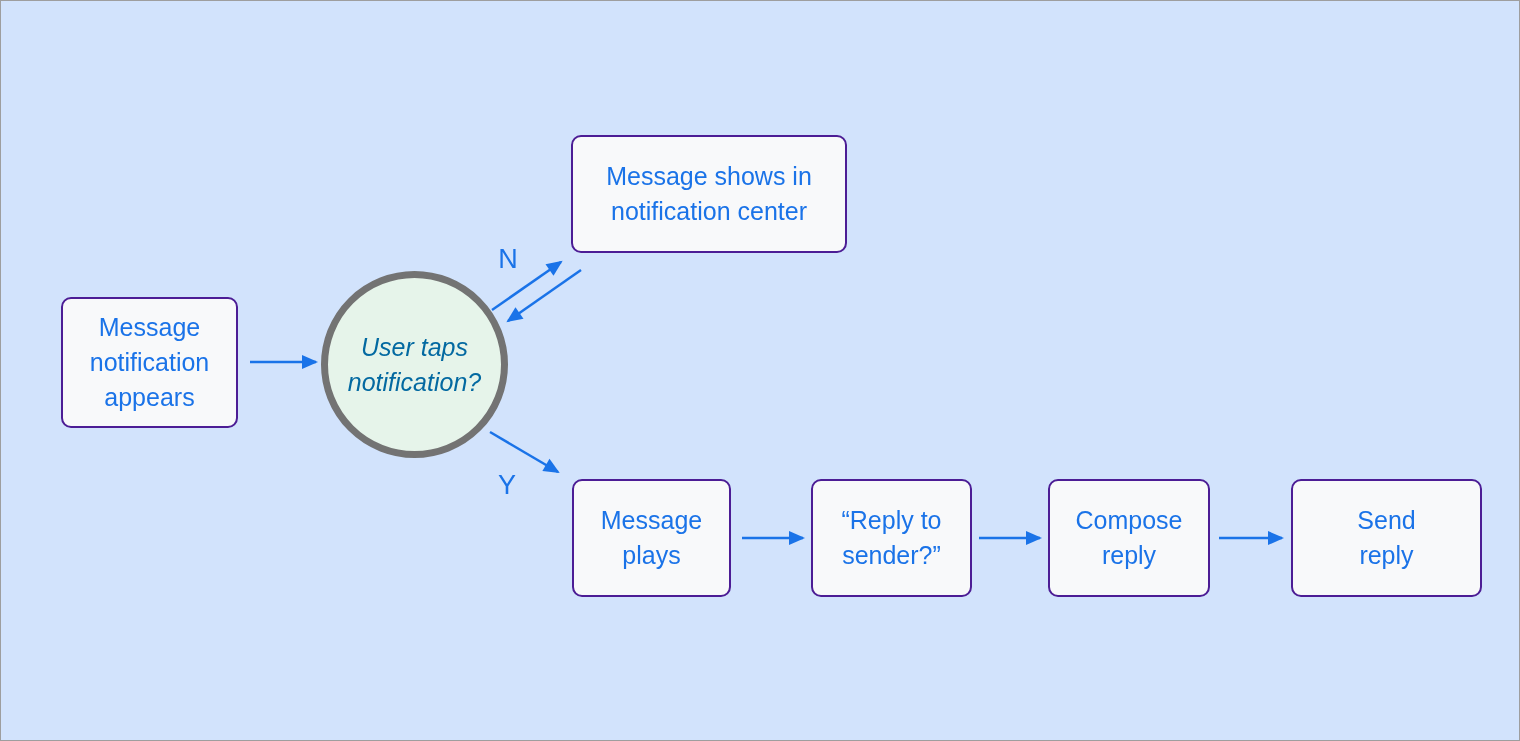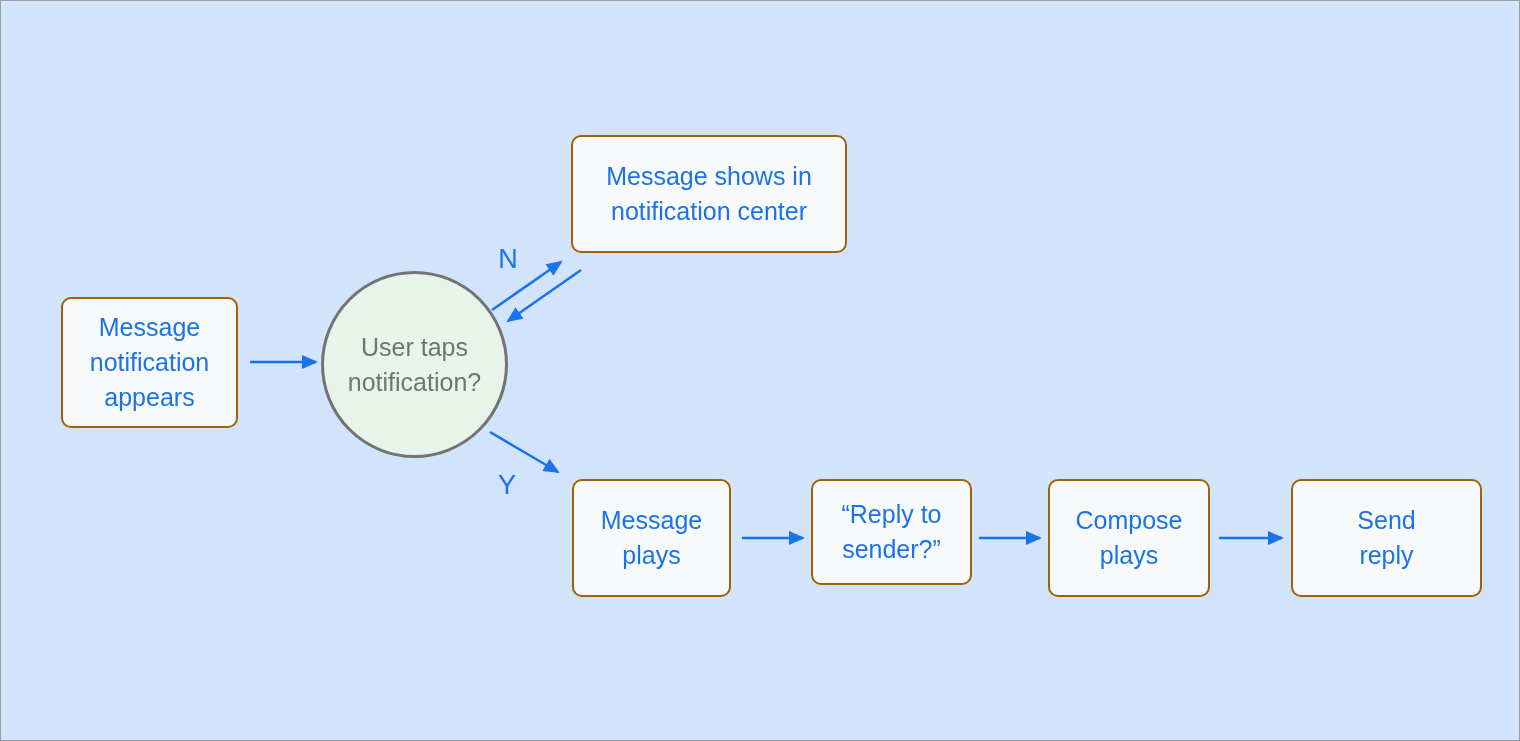--- a/index.html
+++ b/index.html
@@ -27,44 +27,45 @@
     display: flex;
     align-items: center;
     justify-content: center;
     text-align: center;
     white-space: pre-line;
     font-size: 25px;
     line-height: 35px;
   }
   .box {
     background: #f8f9fa;
-    border: 2px solid #a16207;
+    border: 2px solid #4c1d95;
     border-radius: 10px;
     color: #1a73e8;
   }
   .decision {
     background: #e6f4ea;
-    border: 3px solid #737373;
+    border: 7px solid #737373;
     border-radius: 50%;
-    color: #737373;
+    color: #0369a1;
+    font-style: italic;
   }
   .edge-label {
     position: absolute;
     color: #1a73e8;
     font-size: 27px;
     line-height: 28px;
     width: 26px;
     text-align: center;
   }
   
   .n-start   { left: 60px;   top: 296px; width: 177px; height: 131px; }
   .n-decide  { left: 320px;  top: 270px; width: 187px; height: 187px; }
   .n-notif   { left: 570px;  top: 134px; width: 276px; height: 118px; }
   .n-plays   { left: 571px;  top: 478px; width: 159px; height: 118px; }
-  .n-reply   { left: 810px;  top: 478px; width: 161px; height: 106px; }
+  .n-reply   { left: 810px;  top: 478px; width: 161px; height: 118px; }
   .n-compose { left: 1047px; top: 478px; width: 162px; height: 118px; }
   .n-send    { left: 1290px; top: 478px; width: 191px; height: 118px; }
   .l-no  { left: 494px; top: 244px; }
   .l-yes { left: 493px; top: 470px; }
 </style>
 </head>
 <body>
 
 <div class="canvas">
 
@@ -95,21 +96,21 @@
   <div class="node box n-notif">Message shows in
 notification center</div>
 
   <div class="node box n-plays">Message
 plays</div>
 
   <div class="node box n-reply">“Reply to
 sender?”</div>
 
   <div class="node box n-compose">Compose
-plays</div>
+reply</div>
 
   <div class="node box n-send">Send
 reply</div>
 
   <div class="edge-label l-no">N</div>
 
   <div class="edge-label l-yes">Y</div>
 
 </div>
 

